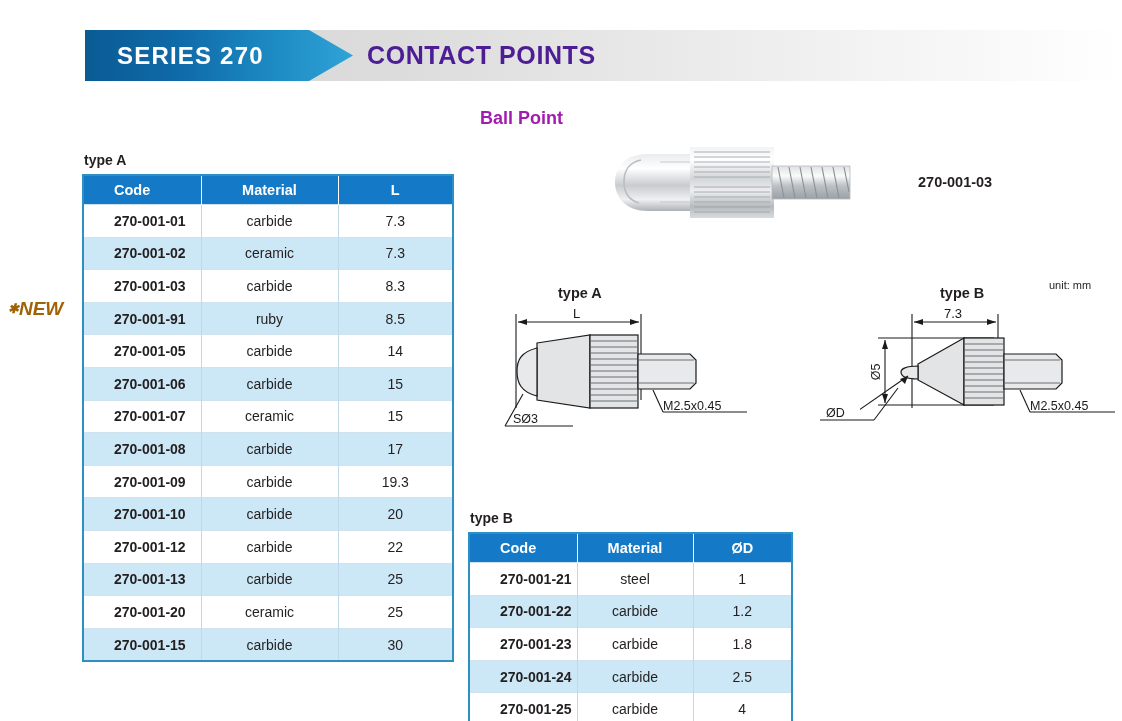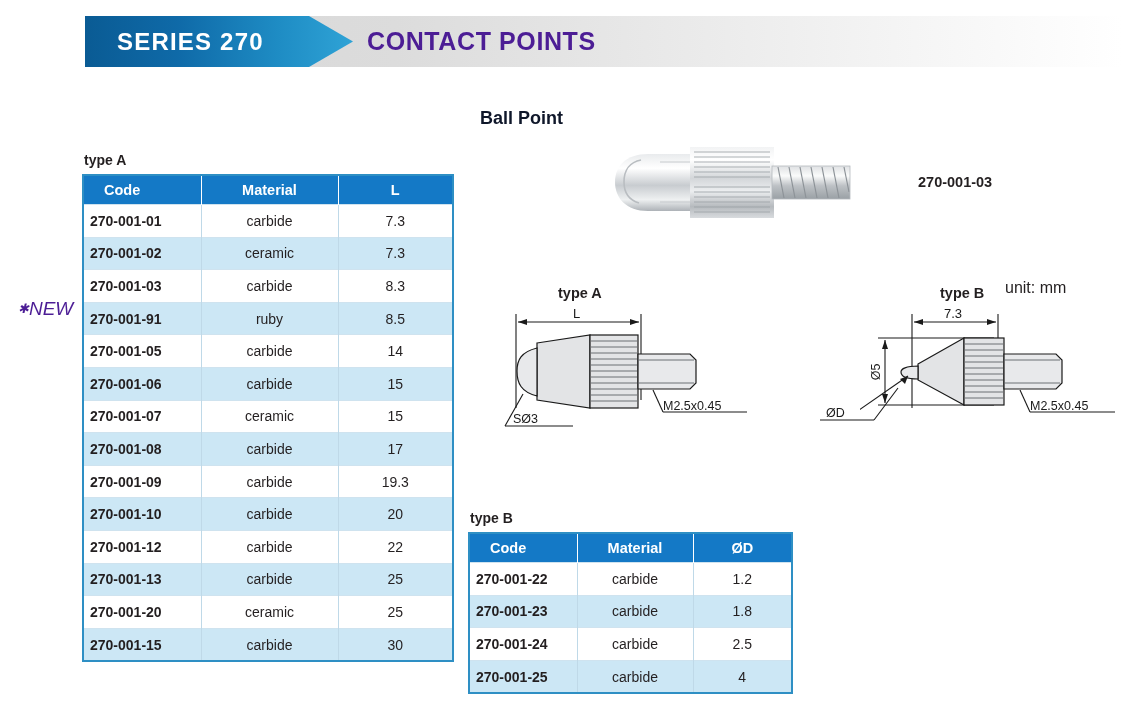--- a/index.html
+++ b/index.html
@@ -13,21 +13,21 @@
     position: relative;
     overflow: hidden;
     font-family: "Liberation Sans", sans-serif;
     color: #231f20;
   }
 
   
   #banner {
     position: absolute;
     left: 85px;
-    top: 16px;
+    top: 30px;
     width: 916px;
     height: 51px;
     border-radius: 19px;
   }
   #banner-gray {
     position: absolute;
     left: 0; top: 0;
     width: 1037px; height: 51px;
     background: linear-gradient(to right, #d6d6d6 0%, #dcdcdc 30%, #eeeeee 66%, #ffffff 100%);
   }
@@ -57,32 +57,32 @@
     color: #4c1d95;
   }
 
   
   #section-title {
     position: absolute;
     left: 480px;
     top: 108px;
     font-size: 18px;
     font-weight: bold;
-    color: #0f172a;
+    color: #a21caf;
   }
 
   
   #new-flag {
     position: absolute;
-    left: 18px;
+    left: 8px;
     top: 298px;
     font-size: 19px;
-    font-weight: normal;
+    font-weight: bold;
     font-style: italic;
-    color: #4c1d95;
+    color: #a16207;
     white-space: nowrap;
   }
   #new-flag .star { font-size: 13px; vertical-align: 2px; }
 
   
   .table-label {
     position: absolute;
     font-size: 14px;
     font-weight: bold;
     color: #231f20;
@@ -97,33 +97,33 @@
   .ptable th {
     background: #1479c6;
     color: #ffffff;
     font-size: 14.5px;
     font-weight: bold;
     height: 28px;
     border-right: 1px solid #ffffff;
     padding: 0 0 0 0;
   }
   .ptable th:last-child { border-right: none; }
-  .ptable th.code-h { text-align: left; padding-left: 20px; }
+  .ptable th.code-h { text-align: left; padding-left: 30px; }
   .ptable td {
     font-size: 14px;
     height: 29.6px;
     text-align: center;
     border-right: 1px solid #bfd9e8;
     border-top: 1px solid #cfe3ef;
     color: #231f20;
   }
   .ptable td:last-child { border-right: none; }
   .ptable td.code {
     text-align: left;
-    padding-left: 6px;
+    padding-left: 30px;
     font-weight: bold;
   }
   .ptable tbody tr:nth-child(even) td { background: #cce7f5; }
   .ptable tbody tr:nth-child(odd) td { background: #ffffff; }
 
   #tableA-label { left: 84px; top: 152px; }
   #tableA { left: 82px; top: 174px; width: 370px; }
   #tableB-label { left: 470px; top: 510px; }
   #tableB { left: 468px; top: 532px; width: 323px; }
 
@@ -148,23 +148,23 @@
   .draw-title {
     position: absolute;
     font-size: 14.5px;
     font-weight: bold;
     color: #231f20;
   }
   #drawA-title { left: 558px; top: 285px; }
   #drawB-title { left: 940px; top: 285px; }
   #unit-label {
     position: absolute;
-    left: 1005px;
+    left: 1049px;
     top: 279px;
-    font-size: 16px;
+    font-size: 11px;
     color: #231f20;
   }
   #drawA { position: absolute; left: 495px; top: 300px; }
   #drawB { position: absolute; left: 860px; top: 300px; }
 </style>
 </head>
 <body>
 
 <div id="banner">
   <div id="banner-gray"></div>
@@ -275,20 +275,25 @@
       <col style="width:99px">
     </colgroup>
   <thead>
     <tr>
       <th class="code-h">Code</th>
       <th>Material</th>
       <th>ØD</th>
     </tr>
   </thead>
   <tbody id="tableB-body">
+      <tr>
+        <td class="code">270-001-21</td>
+        <td>steel</td>
+        <td>1</td>
+      </tr>
       <tr>
         <td class="code">270-001-22</td>
         <td>carbide</td>
         <td>1.2</td>
       </tr>
       <tr>
         <td class="code">270-001-23</td>
         <td>carbide</td>
         <td>1.8</td>
       </tr>

